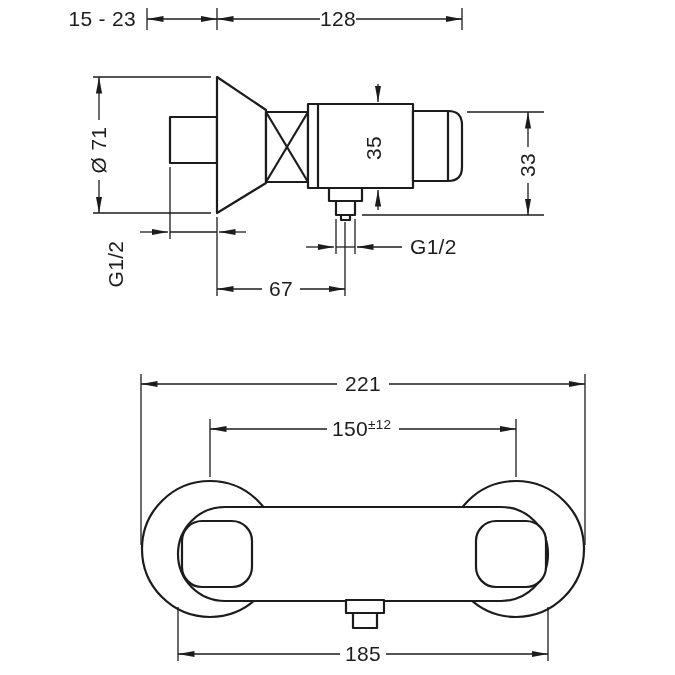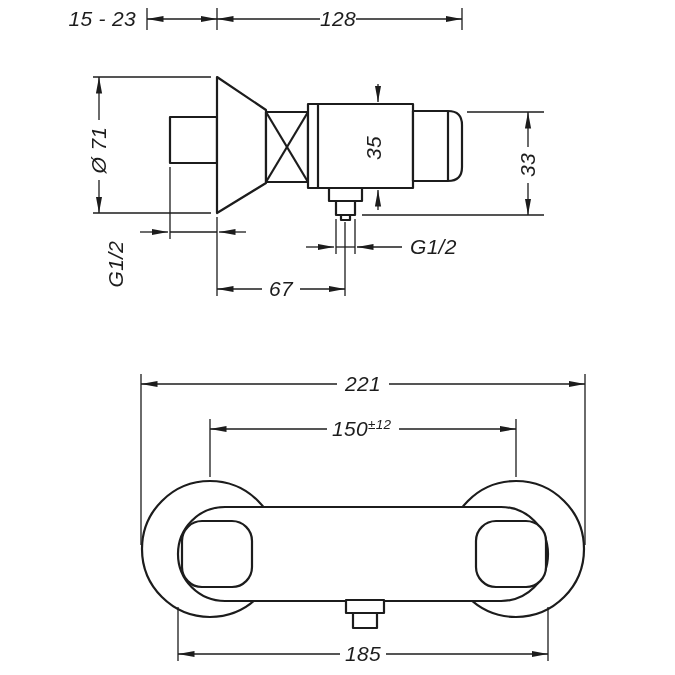--- a/index.html
+++ b/index.html
@@ -1,16 +1,16 @@
 <!DOCTYPE html>
 <html><head>
 <meta charset="utf-8">
 <style>
   html,body{margin:0;padding:0;background:#ffffff;}
-  .stage{width:675px;height:675px;position:relative;background:#ffffff;overflow:hidden;font-style:italic;}
+  .stage{width:675px;height:675px;position:relative;background:#ffffff;overflow:hidden;}
   svg{display:block;}
   svg text{font-family:"Liberation Sans",sans-serif;font-size:21px;fill:#1c1c1c;letter-spacing:0.3px;}
   svg .sup{font-size:13.5px;}
   .o{fill:#ffffff;stroke:#1c1c1c;stroke-width:2.2;stroke-linejoin:round;}
   .ol{fill:none;stroke:#1c1c1c;stroke-width:2.2;stroke-linejoin:round;}
   .d{fill:none;stroke:#1c1c1c;stroke-width:1.3;}
 </style>
 </head>
 <body>
 

